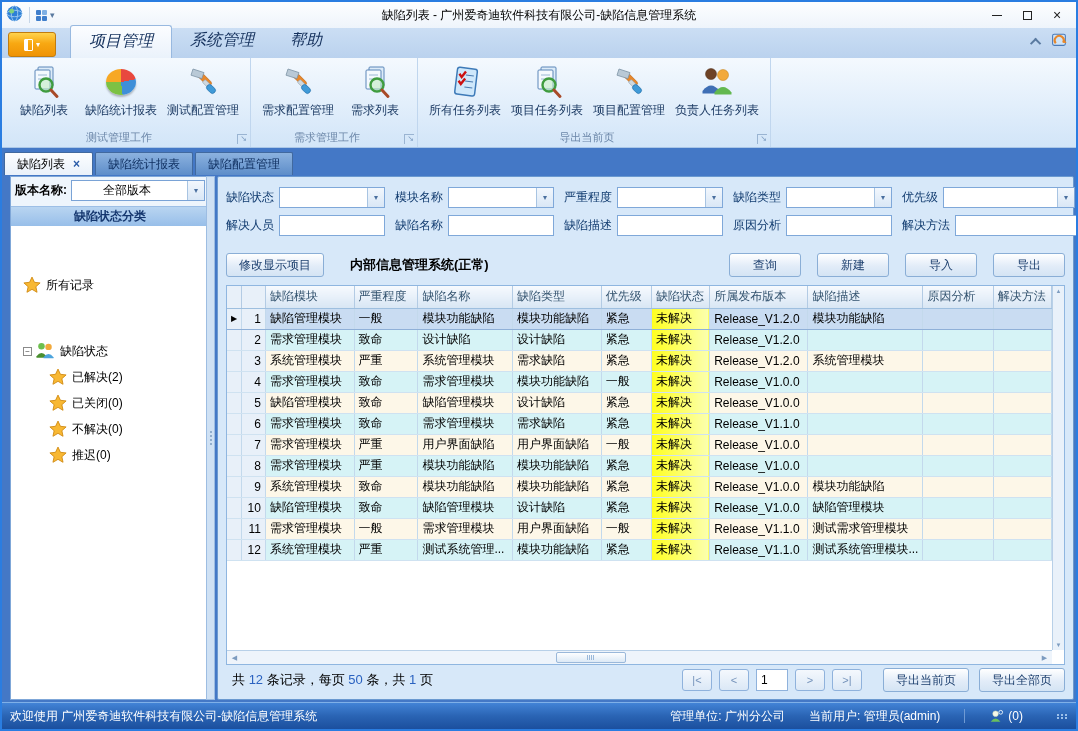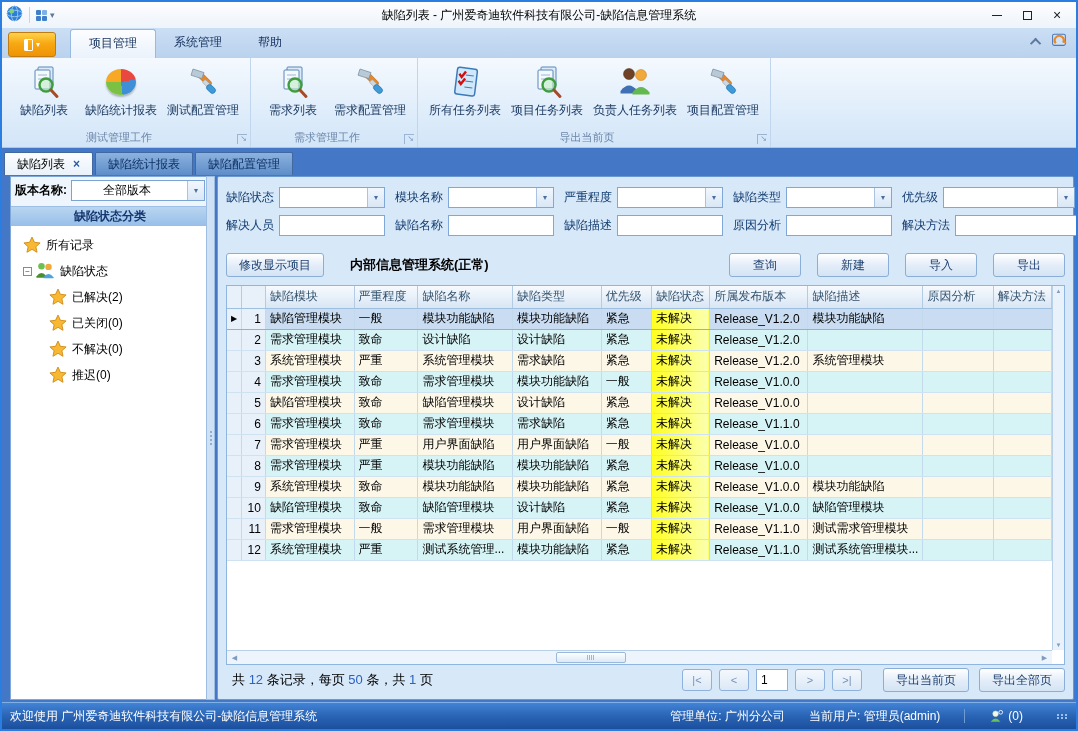--- a/index.html
+++ b/index.html
@@ -18,21 +18,21 @@
 .win-controls .wc { width:30px; height:22px; display:flex; align-items:center; justify-content:center; color:#222; cursor:pointer; }
 .wc-min i { display:block; width:10px; border-top:1px solid #222; }
 .wc-max i { display:block; width:9px; height:9px; border:1px solid #222; }
 .wc-close { font-size:14px; }
 
 
 .ribbon-tabs { position:absolute; top:26px; left:0; right:0; height:30px; background:linear-gradient(#cbdef4,#bad2ee); display:flex; align-items:flex-end; padding:0 0 0 6px; }
 .app-btn { width:48px; height:25px; margin:0 14px 1px 0; border:1px solid #c07c10; border-radius:3px; background:linear-gradient(#ffd34e,#f8a812 45%,#ef9305); display:flex; align-items:center; justify-content:center; gap:3px; cursor:pointer; }
 .app-btn .doc { width:9px; height:12px; border:1px solid #fff; border-radius:1px; background:linear-gradient(90deg,#fff 3px,transparent 3px); }
 .app-btn .dd { color:#fff; font-size:8px; }
-.rtab { padding:5px 18px 6px; font-size:12px; color:#14305c; cursor:pointer; }
+.rtab { padding:5px 18px 6px; font-size:16px; color:#14305c; cursor:pointer;font-style:italic; }
 .rtab.active { background:linear-gradient(#fcfdff,#eaf2fb); border:1px solid #98b9e0; border-bottom:none; border-radius:3px 3px 0 0; }
 .ribbon-right { margin-left:auto; display:flex; align-items:center; gap:10px; padding:0 8px 6px 0; }
 .chev-up { width:8px; height:8px; border-left:2px solid #5a7aa0; border-top:2px solid #5a7aa0; transform:rotate(45deg) translateY(2px); cursor:pointer; }
 
 
 .ribbon-body { position:absolute; top:56px; left:0; right:0; height:90px; background:linear-gradient(#f4f9fe,#dcebfa 70%,#d2e5f8); border-bottom:1px solid #aac7e8; display:flex; }
 .rgroup { position:relative; border-right:1px solid #c0d6ee; padding:4px 6px 16px; display:flex; align-items:flex-start; }
 .rbtn { min-width:72px; padding:2px 5px; display:flex; flex-direction:column; align-items:center; gap:2px; border-radius:3px; cursor:pointer; }
 .rbtn .ric { width:36px; height:36px; display:flex; align-items:center; justify-content:center; }
 .rbtn .rlabel { font-size:12px; color:#16355f; white-space:nowrap; }
@@ -48,21 +48,21 @@
 
 .leftpanel { position:absolute; top:174px; left:8px; width:200px; bottom:29px; background:#eef5fc; border:1px solid #7fa7d8; }
 .version-row { display:flex; align-items:center; padding:3px 4px; gap:4px; }
 .version-row .vlabel { font-size:12px; font-weight:bold; color:#000; white-space:nowrap; }
 .combo { flex:1; height:21px; background:#fff; border:1px solid #7aa3d6; display:flex; align-items:center; }
 .combo .cval { flex:1; font-size:12px; padding:0 4px; color:#000; white-space:nowrap; overflow:hidden;margin-left:27px; }
 .combo .cdd { width:17px; align-self:stretch; background:linear-gradient(#f2f7fd,#d9e7f6); border-left:1px solid #a8c4e2; color:#4a6f9f; font-size:8px; display:flex; align-items:center; justify-content:center; cursor:pointer; }
 .tree-header { height:28px; margin-top:2px; background:linear-gradient(#b9d5f1,#8bb6e6); border-top:1px solid #9dbfe6; border-bottom:1px solid #6f9dd0; text-align:center; font-size:12px; font-weight:bold; color:#14366e; line-height:19px; }
 .tree { background:#fff; position:absolute; top:49px; bottom:0; left:0; right:0; padding:6px 2px; overflow:hidden; }
 .titem { display:flex; align-items:center; gap:5px; height:26px; font-size:12px; color:#000; cursor:pointer; white-space:nowrap; }
-.titem.lvl1 { padding-left:10px; }
+.titem.lvl1 { padding-left:10px;margin-top:40px; }
 .titem.lvl2 { padding-left:36px; }
 .titem .tlabel.sel { background:#e4e4e4; border-radius:2px; padding:1px 3px; }
 .expander { width:9px; height:9px; border:1px solid #8a8a8a; background:#fff; font-size:8px; line-height:7px; text-align:center; color:#444; margin-right:-2px; }
 
 .splitter { position:absolute; top:174px; left:204px; width:9px; bottom:29px; background:#cfe1f4; border:1px solid #9dbde2; display:flex; flex-direction:column; align-items:center; justify-content:center; gap:2px; cursor:col-resize; }
 .splitter i { width:2px; height:2px; background:#7d9cc0; border-radius:50%; }
 
 .rightpanel { position:absolute; top:174px; left:215px; right:2px; bottom:29px; background:#d7e8f9; border:1px solid #6a99d0; border-radius:2px; }
 
 
@@ -208,40 +208,40 @@
           </span>
           <span class="rlabel">测试配置管理</span>
         </div>
         <span class="rcaption">测试管理工作</span>
         <span class="launcher">↘</span>
       </div>
       <div class="rgroup">
         <div class="rbtn">
           <span class="ric">
             <svg width="34" height="34" viewBox="0 0 34 34">
+              <rect x="10" y="11" width="17" height="5.5" rx="2.5" transform="rotate(45 18 14)" fill="#e8872a" stroke="#b55f10" stroke-width=".6"></rect>
+              <path d="M7 4 l11 3.6 -2.2 6 -10.8 -3.4 z" fill="#b9c9d6" stroke="#7d94a6" stroke-width=".8"></path>
+              <rect x="16" y="18" width="12" height="4" rx="1" transform="rotate(45 22 20)" fill="#cfd8de" stroke="#90a2b0" stroke-width=".6"></rect>
+              <rect x="20" y="21" width="10" height="6" rx="3" transform="rotate(45 25 24)" fill="#3f9ad8" stroke="#2572ab" stroke-width=".7"></rect>
+            </svg>
+          </span>
+          <span class="rlabel">需求配置管理</span>
+        </div>
+        <div class="rbtn">
+          <span class="ric">
+            <svg width="34" height="34" viewBox="0 0 34 34">
               <rect x="11" y="2" width="15" height="19" rx="1" fill="#dcebf8" stroke="#5b86b8"></rect>
               <rect x="8" y="5" width="15" height="19" rx="1" fill="#f4f9fe" stroke="#5b86b8"></rect>
               <line x1="11" y1="10" x2="20" y2="10" stroke="#9ab8d4"></line>
               <line x1="11" y1="14" x2="20" y2="14" stroke="#9ab8d4"></line>
               <circle cx="19" cy="20" r="6.5" fill="rgba(190,235,190,.55)" stroke="#3f9c3f" stroke-width="2.4"></circle>
               <line x1="24" y1="25" x2="30" y2="31.5" stroke="#a84a28" stroke-width="3" stroke-linecap="round"></line>
             </svg>
           </span>
           <span class="rlabel">需求列表</span>
-        </div>
-        <div class="rbtn">
-          <span class="ric">
-            <svg width="34" height="34" viewBox="0 0 34 34">
-              <rect x="10" y="11" width="17" height="5.5" rx="2.5" transform="rotate(45 18 14)" fill="#e8872a" stroke="#b55f10" stroke-width=".6"></rect>
-              <path d="M7 4 l11 3.6 -2.2 6 -10.8 -3.4 z" fill="#b9c9d6" stroke="#7d94a6" stroke-width=".8"></path>
-              <rect x="16" y="18" width="12" height="4" rx="1" transform="rotate(45 22 20)" fill="#cfd8de" stroke="#90a2b0" stroke-width=".6"></rect>
-              <rect x="20" y="21" width="10" height="6" rx="3" transform="rotate(45 25 24)" fill="#3f9ad8" stroke="#2572ab" stroke-width=".7"></rect>
-            </svg>
-          </span>
-          <span class="rlabel">需求配置管理</span>
         </div>
         <span class="rcaption">需求管理工作</span>
         <span class="launcher">↘</span>
       </div>
       <div class="rgroup">
         <div class="rbtn">
           <span class="ric">
             <svg width="34" height="34" viewBox="0 0 34 34">
               <g transform="rotate(7 17 17)">
                 <rect x="8" y="3" width="20" height="27" rx="2.5" fill="#cfe8fb" stroke="#3d7ab8" stroke-width="1.5"></rect>
@@ -264,38 +264,38 @@
               <line x1="11" y1="14" x2="20" y2="14" stroke="#9ab8d4"></line>
               <circle cx="19" cy="20" r="6.5" fill="rgba(190,235,190,.55)" stroke="#3f9c3f" stroke-width="2.4"></circle>
               <line x1="24" y1="25" x2="30" y2="31.5" stroke="#a84a28" stroke-width="3" stroke-linecap="round"></line>
             </svg>
           </span>
           <span class="rlabel">项目任务列表</span>
         </div>
         <div class="rbtn">
           <span class="ric">
             <svg width="34" height="34" viewBox="0 0 34 34">
+              <rect x="10" y="11" width="17" height="5.5" rx="2.5" transform="rotate(45 18 14)" fill="#e8872a" stroke="#b55f10" stroke-width=".6"></rect>
+              <path d="M7 4 l11 3.6 -2.2 6 -10.8 -3.4 z" fill="#b9c9d6" stroke="#7d94a6" stroke-width=".8"></path>
+              <rect x="16" y="18" width="12" height="4" rx="1" transform="rotate(45 22 20)" fill="#cfd8de" stroke="#90a2b0" stroke-width=".6"></rect>
+              <rect x="20" y="21" width="10" height="6" rx="3" transform="rotate(45 25 24)" fill="#3f9ad8" stroke="#2572ab" stroke-width=".7"></rect>
+            </svg>
+          </span>
+          <span class="rlabel">项目配置管理</span>
+        </div>
+        <div class="rbtn">
+          <span class="ric">
+            <svg width="34" height="34" viewBox="0 0 34 34">
               <circle cx="11" cy="9" r="5.5" fill="#6e4226" stroke="#4e2c16" stroke-width=".5"></circle>
               <path d="M2.5 26 q8.5 -11 17 0 v2.5 h-17 z" fill="#3f6fb5"></path>
               <circle cx="23" cy="10" r="5.5" fill="#f2a93b" stroke="#c07c10" stroke-width=".5"></circle>
               <path d="M14.5 27.5 q8.5 -11 17 0 v2 h-17 z" fill="#63b84f"></path>
             </svg>
           </span>
           <span class="rlabel">负责人任务列表</span>
-        </div>
-        <div class="rbtn">
-          <span class="ric">
-            <svg width="34" height="34" viewBox="0 0 34 34">
-              <rect x="10" y="11" width="17" height="5.5" rx="2.5" transform="rotate(45 18 14)" fill="#e8872a" stroke="#b55f10" stroke-width=".6"></rect>
-              <path d="M7 4 l11 3.6 -2.2 6 -10.8 -3.4 z" fill="#b9c9d6" stroke="#7d94a6" stroke-width=".8"></path>
-              <rect x="16" y="18" width="12" height="4" rx="1" transform="rotate(45 22 20)" fill="#cfd8de" stroke="#90a2b0" stroke-width=".6"></rect>
-              <rect x="20" y="21" width="10" height="6" rx="3" transform="rotate(45 25 24)" fill="#3f9ad8" stroke="#2572ab" stroke-width=".7"></rect>
-            </svg>
-          </span>
-          <span class="rlabel">项目配置管理</span>
         </div>
         <span class="rcaption">导出当前页</span>
         <span class="launcher">↘</span>
       </div>
     </div>
 
   <div class="doctabs" id="doc-tabs">
       <span class="dtab active">
         <span>缺陷列表</span>
         <span class="dtab-close">×</span>

